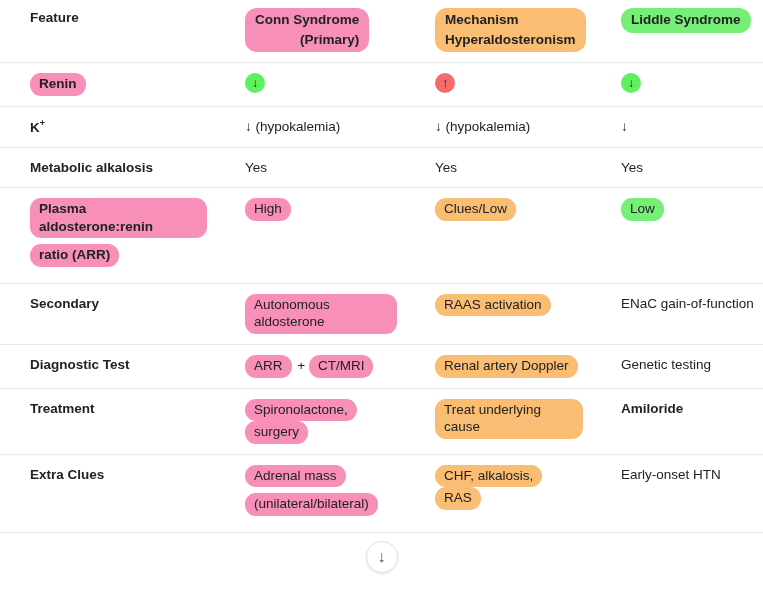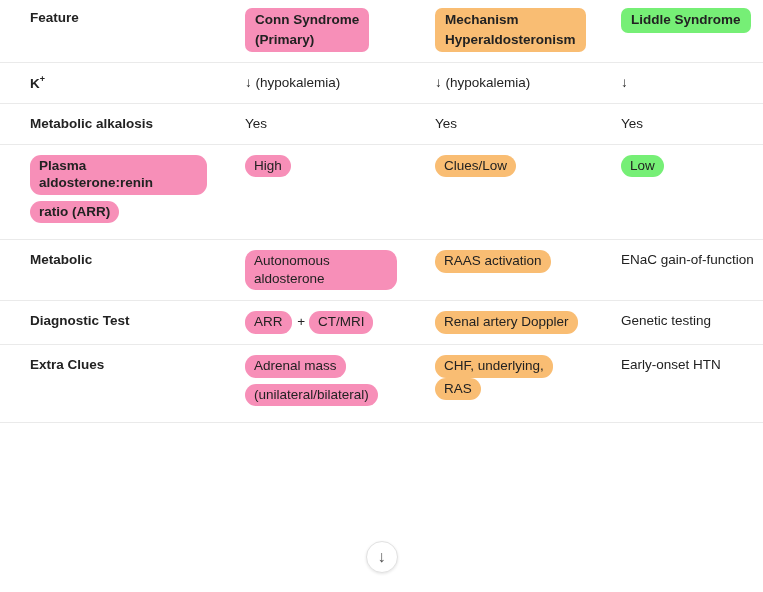--- a/index.html
+++ b/index.html
@@ -93,24 +93,24 @@
     display: flex;
     align-items: center;
     justify-content: center;
     font-size: 16px;
     color: #555;
     box-shadow: 0 1px 3px rgba(0,0,0,0.10);
     cursor: pointer;
   }
   .hdr-chip {
     display: inline-block;
-    border-radius: 7px;
+    border-radius: 12px;
     padding: 2px 10px 3px 10px;
   }
-  .hdr-two span.l2 { display: block; }
+  .hdr-two span.l2 { display: block; text-align: right; }
 </style>
 </head>
 <body>
 
 <div class="sheet">
 
   <table class="cmp">
     <colgroup>
       <col class="c0">
         <col class="c1">
@@ -137,20 +137,34 @@
         <th>
           <span class="hdr-chip hl-green">
             <span>Liddle Syndrome</span>
           </span>
         </th>
       </tr>
     </thead>
     <tbody>
 
 
+      <tr>
+        <td class="feat">
+          <span class="hl hl-pink">Renin</span>
+        </td>
+        <td>
+          <span class="arrow-badge badge-green">↓</span>
+        </td>
+        <td>
+          <span class="arrow-badge badge-red">↑</span>
+        </td>
+        <td>
+          <span class="arrow-badge badge-green">↓</span>
+        </td>
+      </tr>
 
 
       <tr>
         <td class="feat"><span>K</span><span class="sup">+</span></td>
         <td>↓ (hypokalemia)</td>
         <td>↓ (hypokalemia)</td>
         <td>↓</td>
       </tr>
 
       <tr>
@@ -170,50 +184,60 @@
         </td>
         <td>
           <span class="hl hl-orange">Clues/Low</span>
         </td>
         <td>
           <span class="hl hl-green">Low</span>
         </td>
       </tr>
 
       <tr>
-        <td class="feat">Metabolic</td>
+        <td class="feat">Secondary</td>
         <td>
           <span class="hl hl-pink">Autonomous aldosterone</span>
         </td>
         <td>
           <span class="hl hl-orange">RAAS activation</span>
         </td>
         <td>ENaC gain-of-function</td>
       </tr>
 
       <tr>
         <td class="feat">Diagnostic Test</td>
         <td class="cell-inline">
           <span class="hl hl-pink">ARR</span><span class="plain"> + </span><span class="hl hl-pink">CT/MRI</span>
         </td>
         <td>
           <span class="hl hl-orange">Renal artery Doppler</span>
         </td>
         <td>Genetic testing</td>
       </tr>
 
+      <tr>
+        <td class="feat">Treatment</td>
+        <td class="cell-inline">
+          <span class="hl hl-pink">Spironolactone,</span><span class="plain"> </span><span class="hl hl-pink">surgery</span>
+        </td>
+        <td>
+          <span class="hl hl-orange">Treat underlying cause</span>
+        </td>
+        <td style="font-weight:bold">Amiloride</td>
+      </tr>
 
       <tr>
         <td class="feat">Extra Clues</td>
         <td class="multiline">
           <span class="hl hl-pink">Adrenal mass</span><br>
           <span class="hl hl-pink">(unilateral/bilateral)</span>
         </td>
         <td class="cell-inline">
-          <span class="hl hl-orange">CHF, underlying,</span><span class="plain"> </span><span class="hl hl-orange">RAS</span>
+          <span class="hl hl-orange">CHF, alkalosis,</span><span class="plain"> </span><span class="hl hl-orange">RAS</span>
         </td>
         <td>Early-onset HTN</td>
       </tr>
 
     </tbody>
   </table>
 
   <div class="scroll-arrow">
     <span>↓</span>
   </div>

